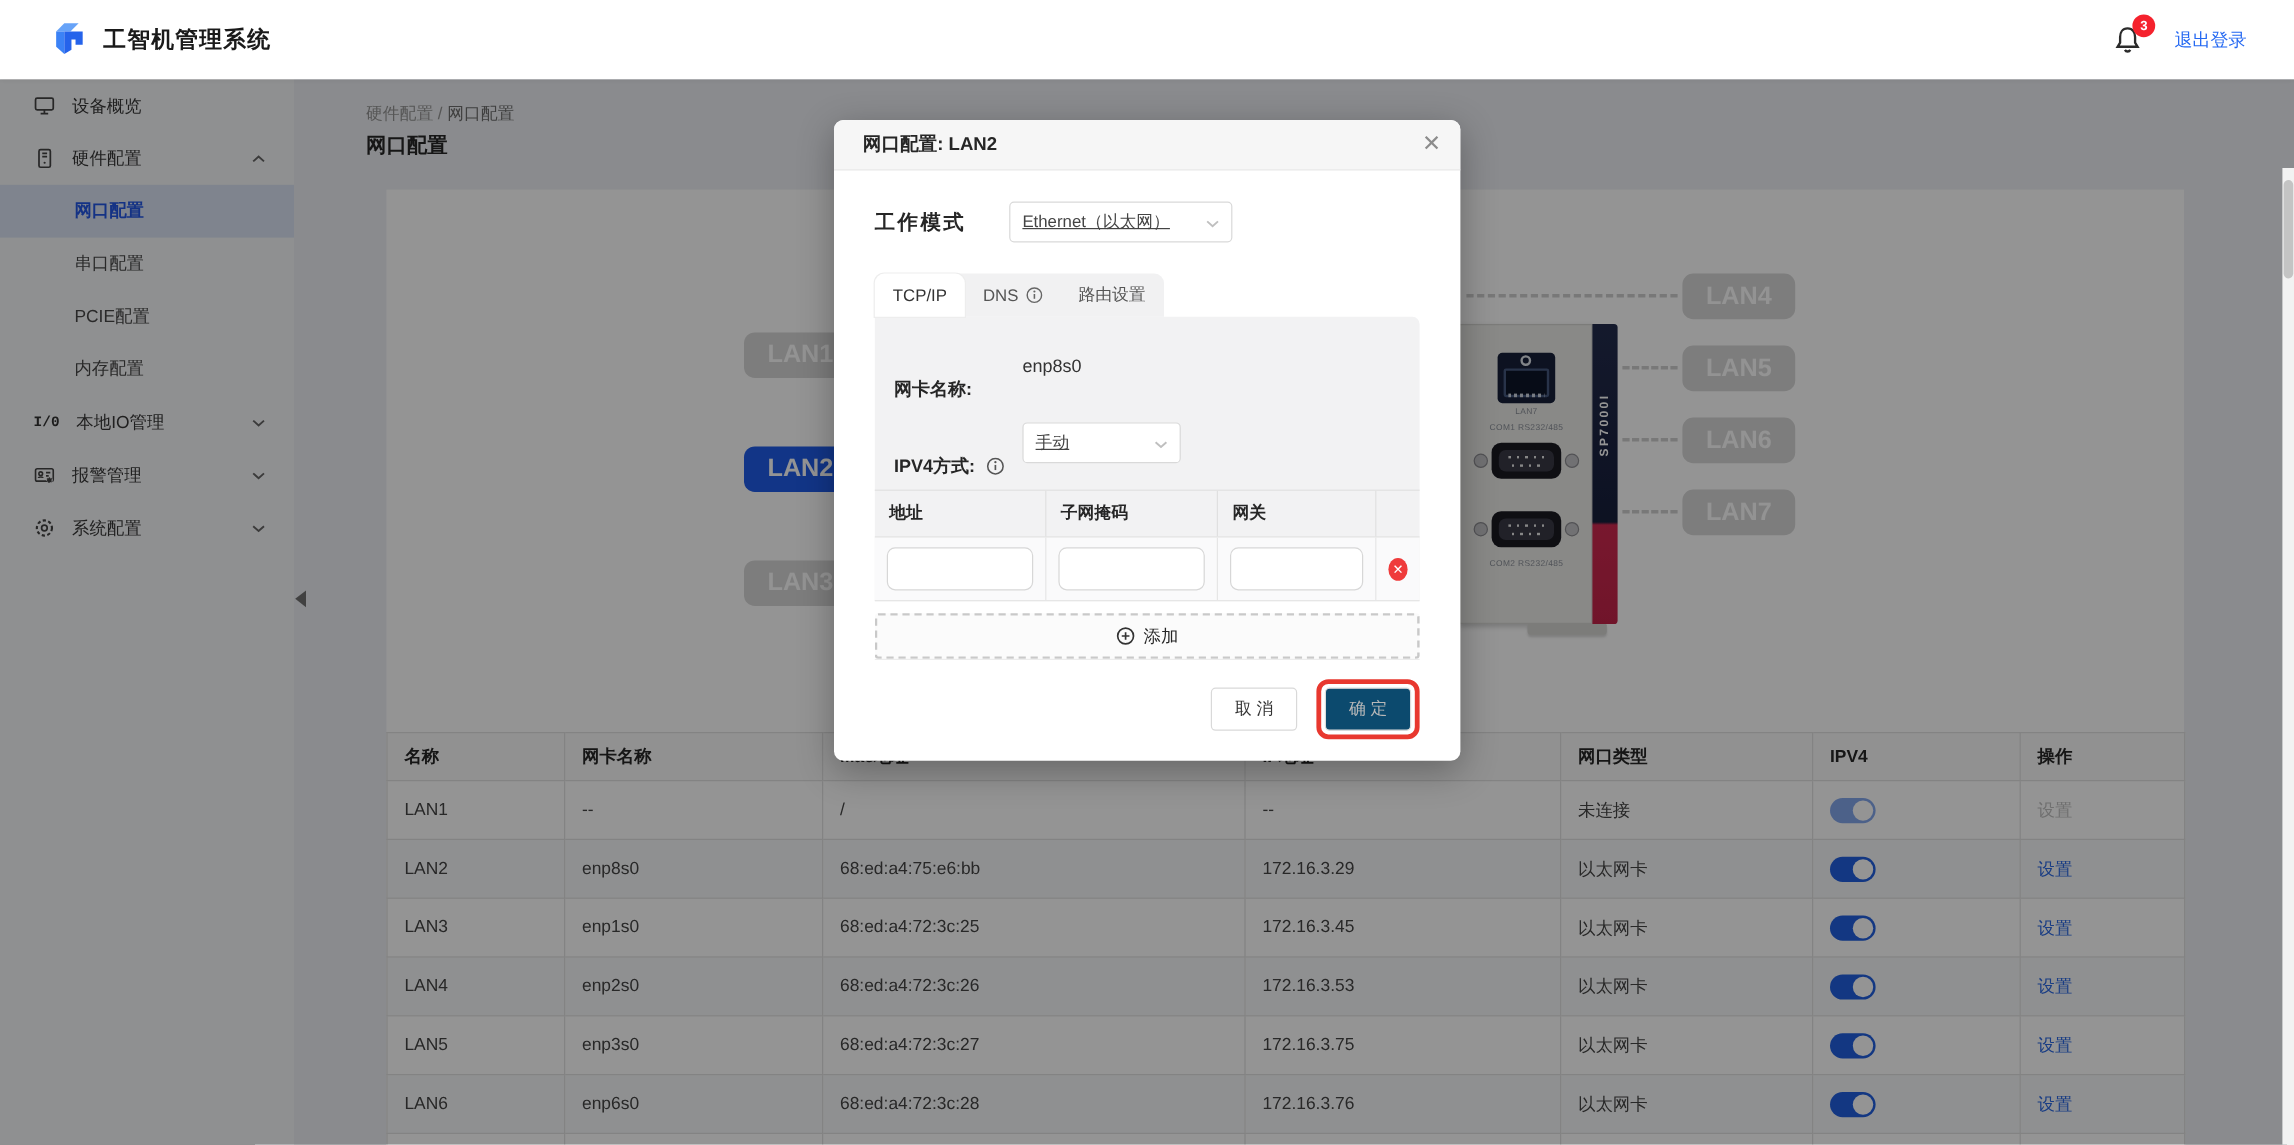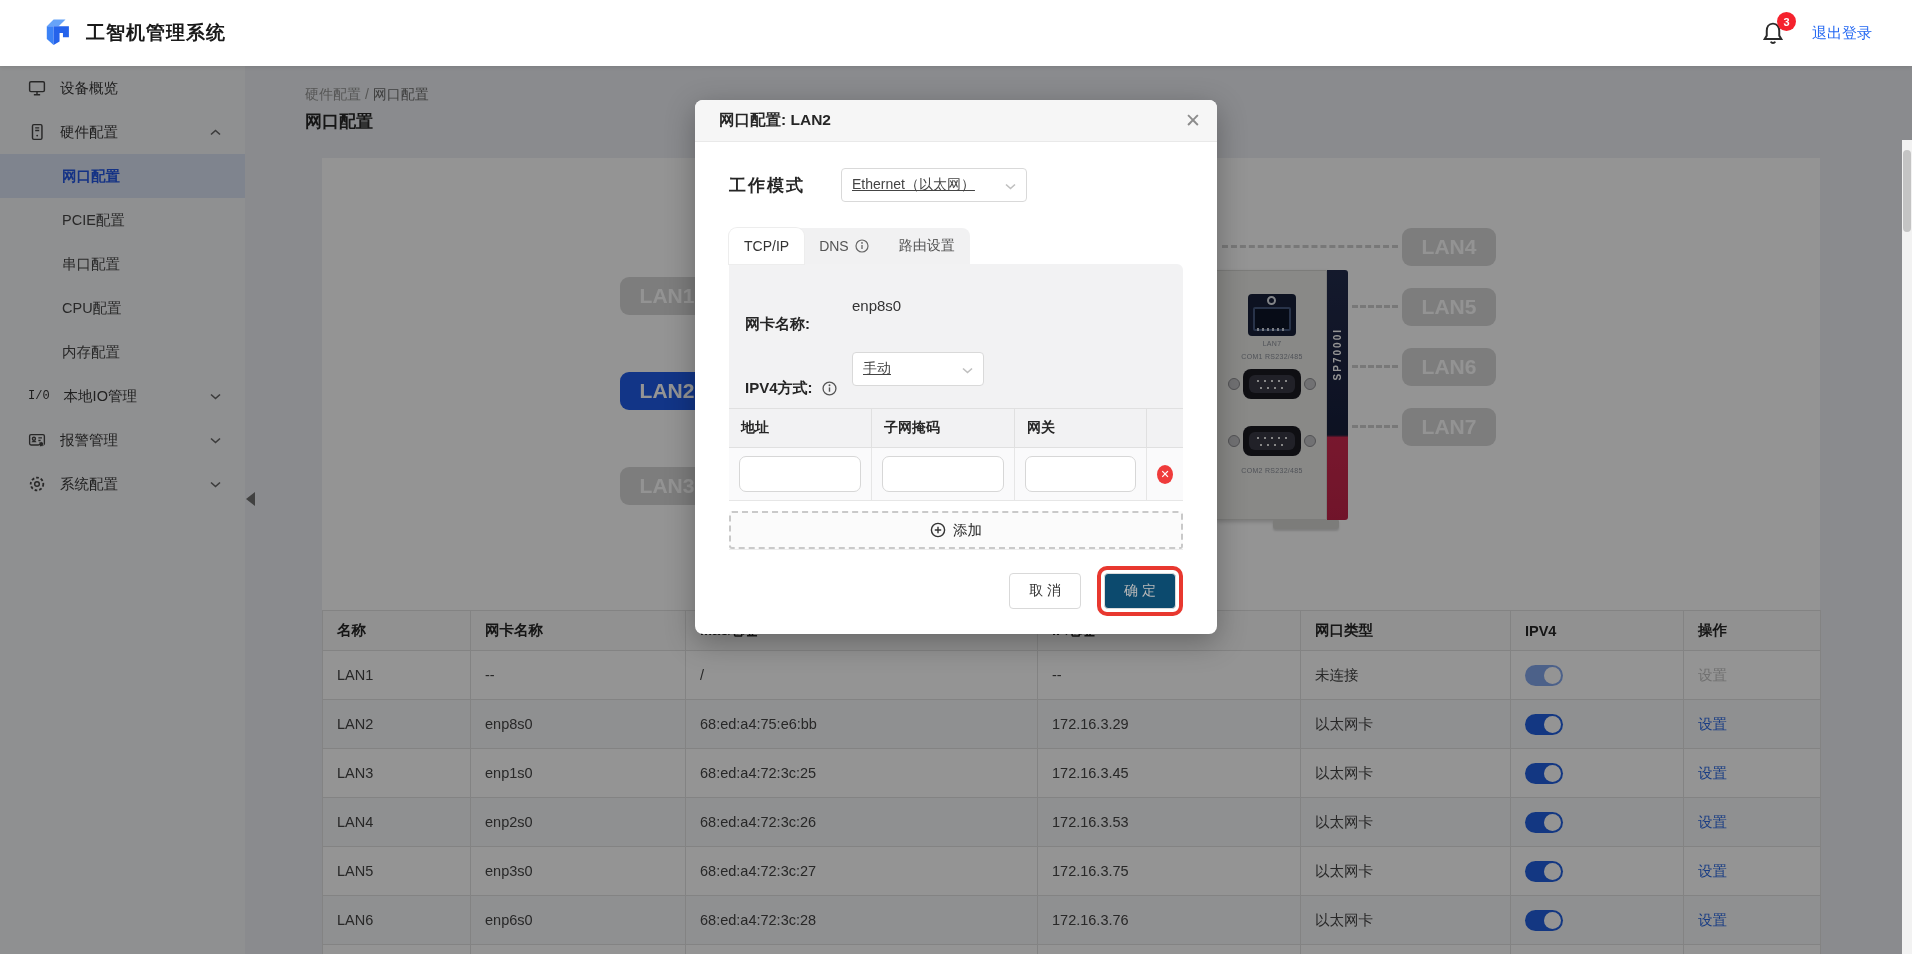--- a/index.html
+++ b/index.html
@@ -19,21 +19,21 @@
 
   
   .sidebar { position:absolute; top:66px; left:0; width:245px; bottom:0; background:#f7f8fa; z-index:10; }
   .side-item { height:44px; display:flex; align-items:center; padding:0 24px 0 28px; gap:14px;
                font-size:14.5px; color:#383838; cursor:pointer; }
   .side-item .chev { margin-left:auto; }
   .sub-menu { }
   .sub-item { height:44px; line-height:44px; padding-left:62px; font-size:14.5px; color:#474747; cursor:pointer; }
   .sub-item.active { background:#dbe4f4; color:#2457e5; font-weight:bold; }
   .icon { display:inline-flex; color:#444; }
-  .io-glyph { font-weight:normal; font-size:12px; font-family:"Liberation Mono","DejaVu Sans Mono",monospace; color:#333; }
+  .io-glyph { font-weight:bold; font-size:12px; font-family:"Liberation Mono","DejaVu Sans Mono",monospace; color:#333; }
   .collapse-handle { position:absolute; left:246px; top:492px; width:0; height:0; z-index:12;
                      border-top:7px solid transparent; border-bottom:7px solid transparent; border-right:9px solid #707070; }
 
   
   .main { position:absolute; top:66px; left:245px; right:0; bottom:0; z-index:5; }
   .breadcrumb { position:absolute; left:60px; top:20px; font-size:14px; color:#949494; }
   .breadcrumb .cur { color:#6e6e6e; }
   .page-title { position:absolute; left:60px; top:44px; font-size:17px; font-weight:bold; color:#262626; }
   .card { position:absolute; left:77px; top:92px; width:1498px; height:900px; background:#fff; }
 
@@ -194,23 +194,22 @@
     </span>
     <span>硬件配置</span>
     <span class="icon chev">
       <svg width="11" height="7" viewBox="0 0 11 7" fill="none" stroke="#666" stroke-width="1.6">
           <polyline points="1,5.5 5.5,1.5 10,5.5"></polyline>
         </svg>
     </span>
   </div>
   <div class="sub-menu" id="sub-menu">
       <div class="sub-item active">网口配置</div>
+      <div class="sub-item">串口配置</div>
       <div class="sub-item">PCIE配置</div>
-      <div class="sub-item">串口配置</div>
-      <div class="sub-item">CPU配置</div>
       <div class="sub-item">内存配置</div>
     </div>
   <div class="side-item">
     <span class="icon io-glyph">I/0</span>
     <span>本地IO管理</span>
     <span class="icon chev">
       <svg width="11" height="7" viewBox="0 0 11 7" fill="none" stroke="#666" stroke-width="1.6">
           <polyline points="1,1.5 5.5,5.5 10,1.5"></polyline>
         </svg>
     </span>

